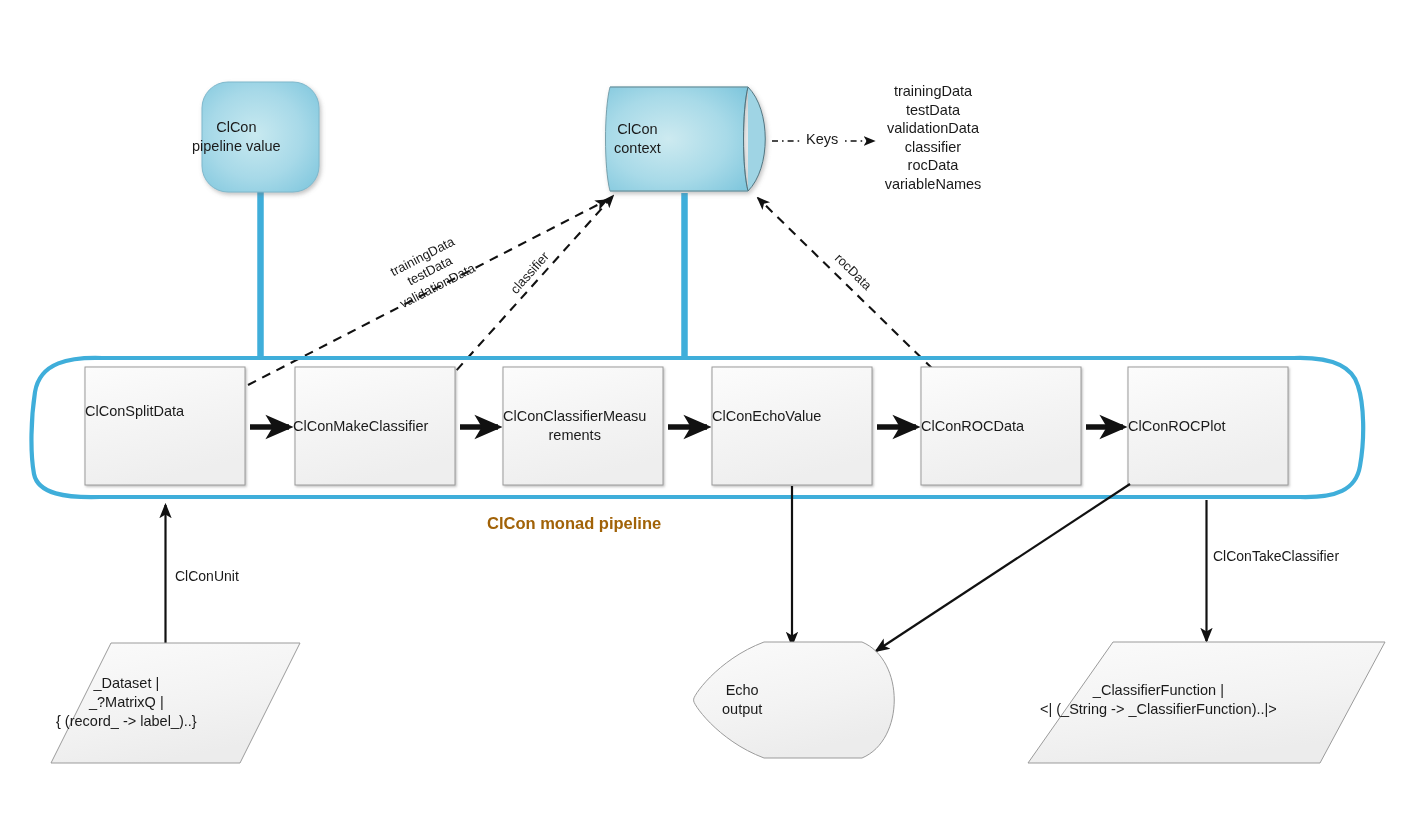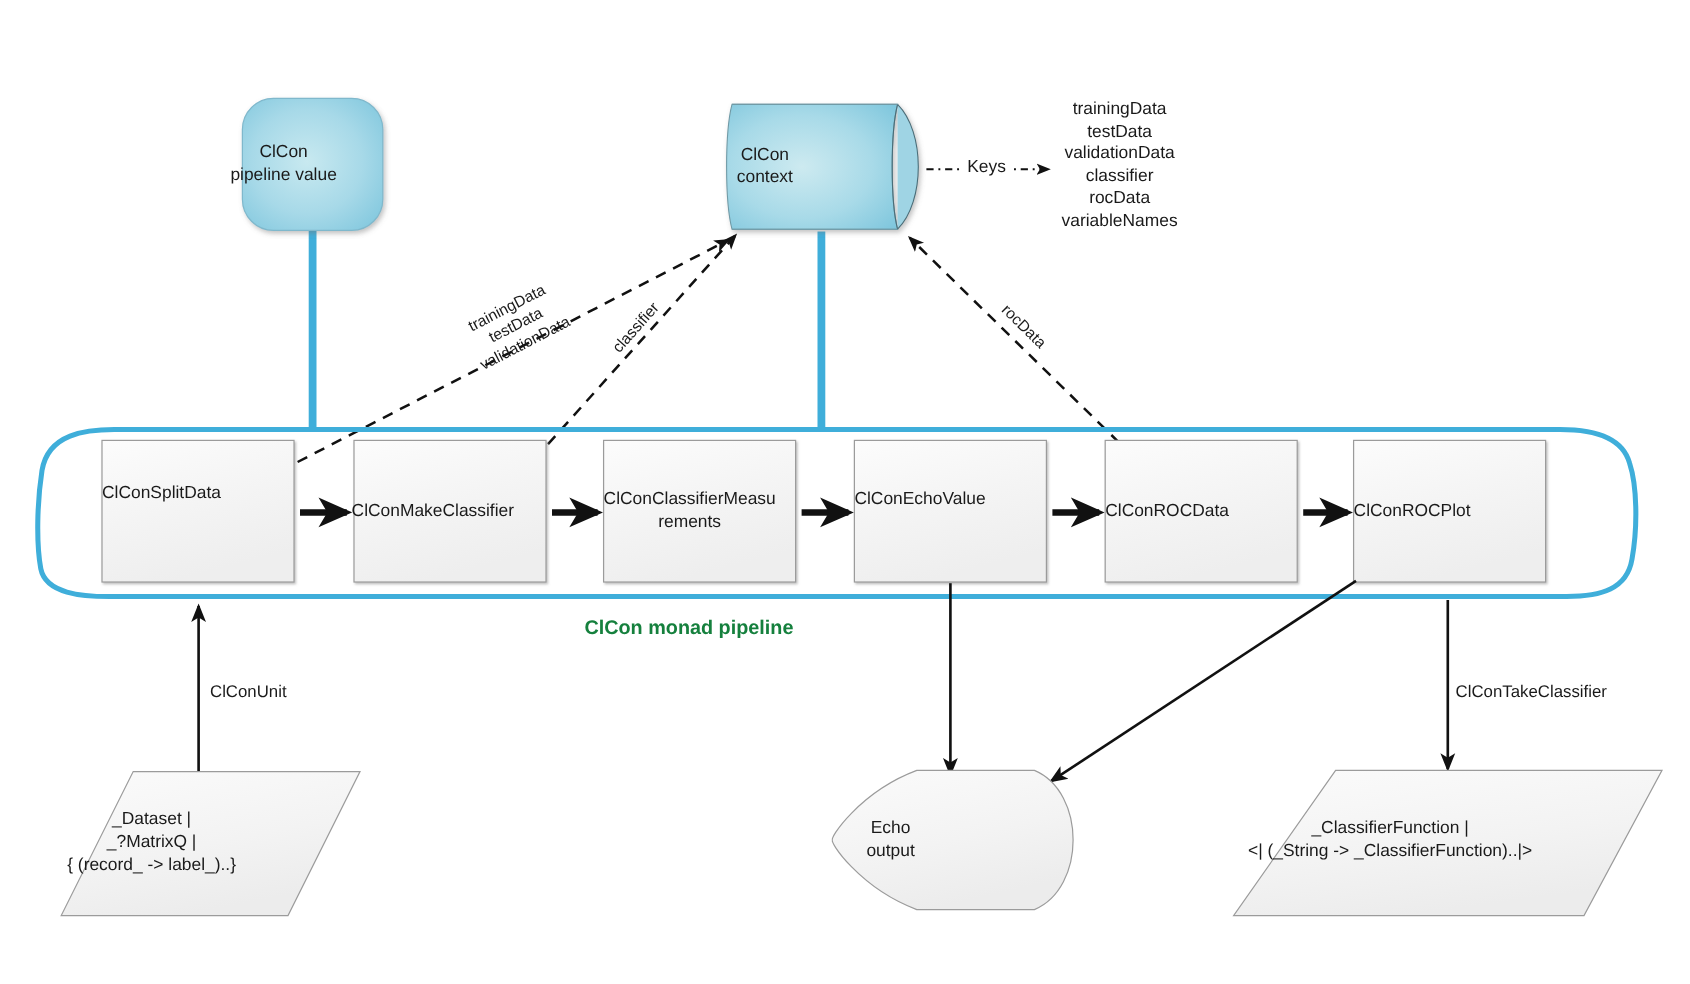--- a/index.html
+++ b/index.html
@@ -47,21 +47,21 @@
     white-space: pre;
     text-align: center;
     line-height: 1.25;
     transform-origin: 50% 50%;
   }
   .pipeline-title {
     position: absolute;
     font-family: "Liberation Sans", sans-serif;
     font-weight: bold;
     font-size: 16.5px;
-    color: #15803d;
+    color: #a16207;
     white-space: pre;
   }
   .keys-word {
     position: absolute;
     font-size: 14.5px;
     color: #1a1a1a;
     font-family: "Liberation Sans", sans-serif;
   }
   .keylist {
     position: absolute;
@@ -278,21 +278,21 @@
     </div>
   </div>
   <div class="node-text" style="left:712px; top:367px; width:160px; height:98px;">ClConEchoValue</div>
   <div class="node-text" style="left:1128px; top:367px; width:160px; height:118px;">ClConROCPlot</div>
   <div class="node-text" style="left:921px; top:367px; width:160px; height:118px;">ClConROCData</div>
 
   <div class="pipeline-title" style="left:487px; top:514px;">ClCon monad pipeline</div>
 
   <div class="edge-lbl" style="left:175px; top:568px;text-align:right;">ClConUnit</div>
 
-  <div class="edge-lbl" style="left:1213px; top:568px;">ClConTakeClassifier</div>
+  <div class="edge-lbl" style="left:1213px; top:548px;">ClConTakeClassifier</div>
 
   <div class="node-text" style="left:56px; top:655px; width:240px; height:95px; font-size:14.5px;">
     <div>
       <div>_Dataset |</div>
       <div>_?MatrixQ |</div>
       <div>{ (record_ -&gt; label_)..}</div>
     </div>
   </div>
 
   <div class="node-text" style="left:722px; top:660px; width:140px; height:80px;">

